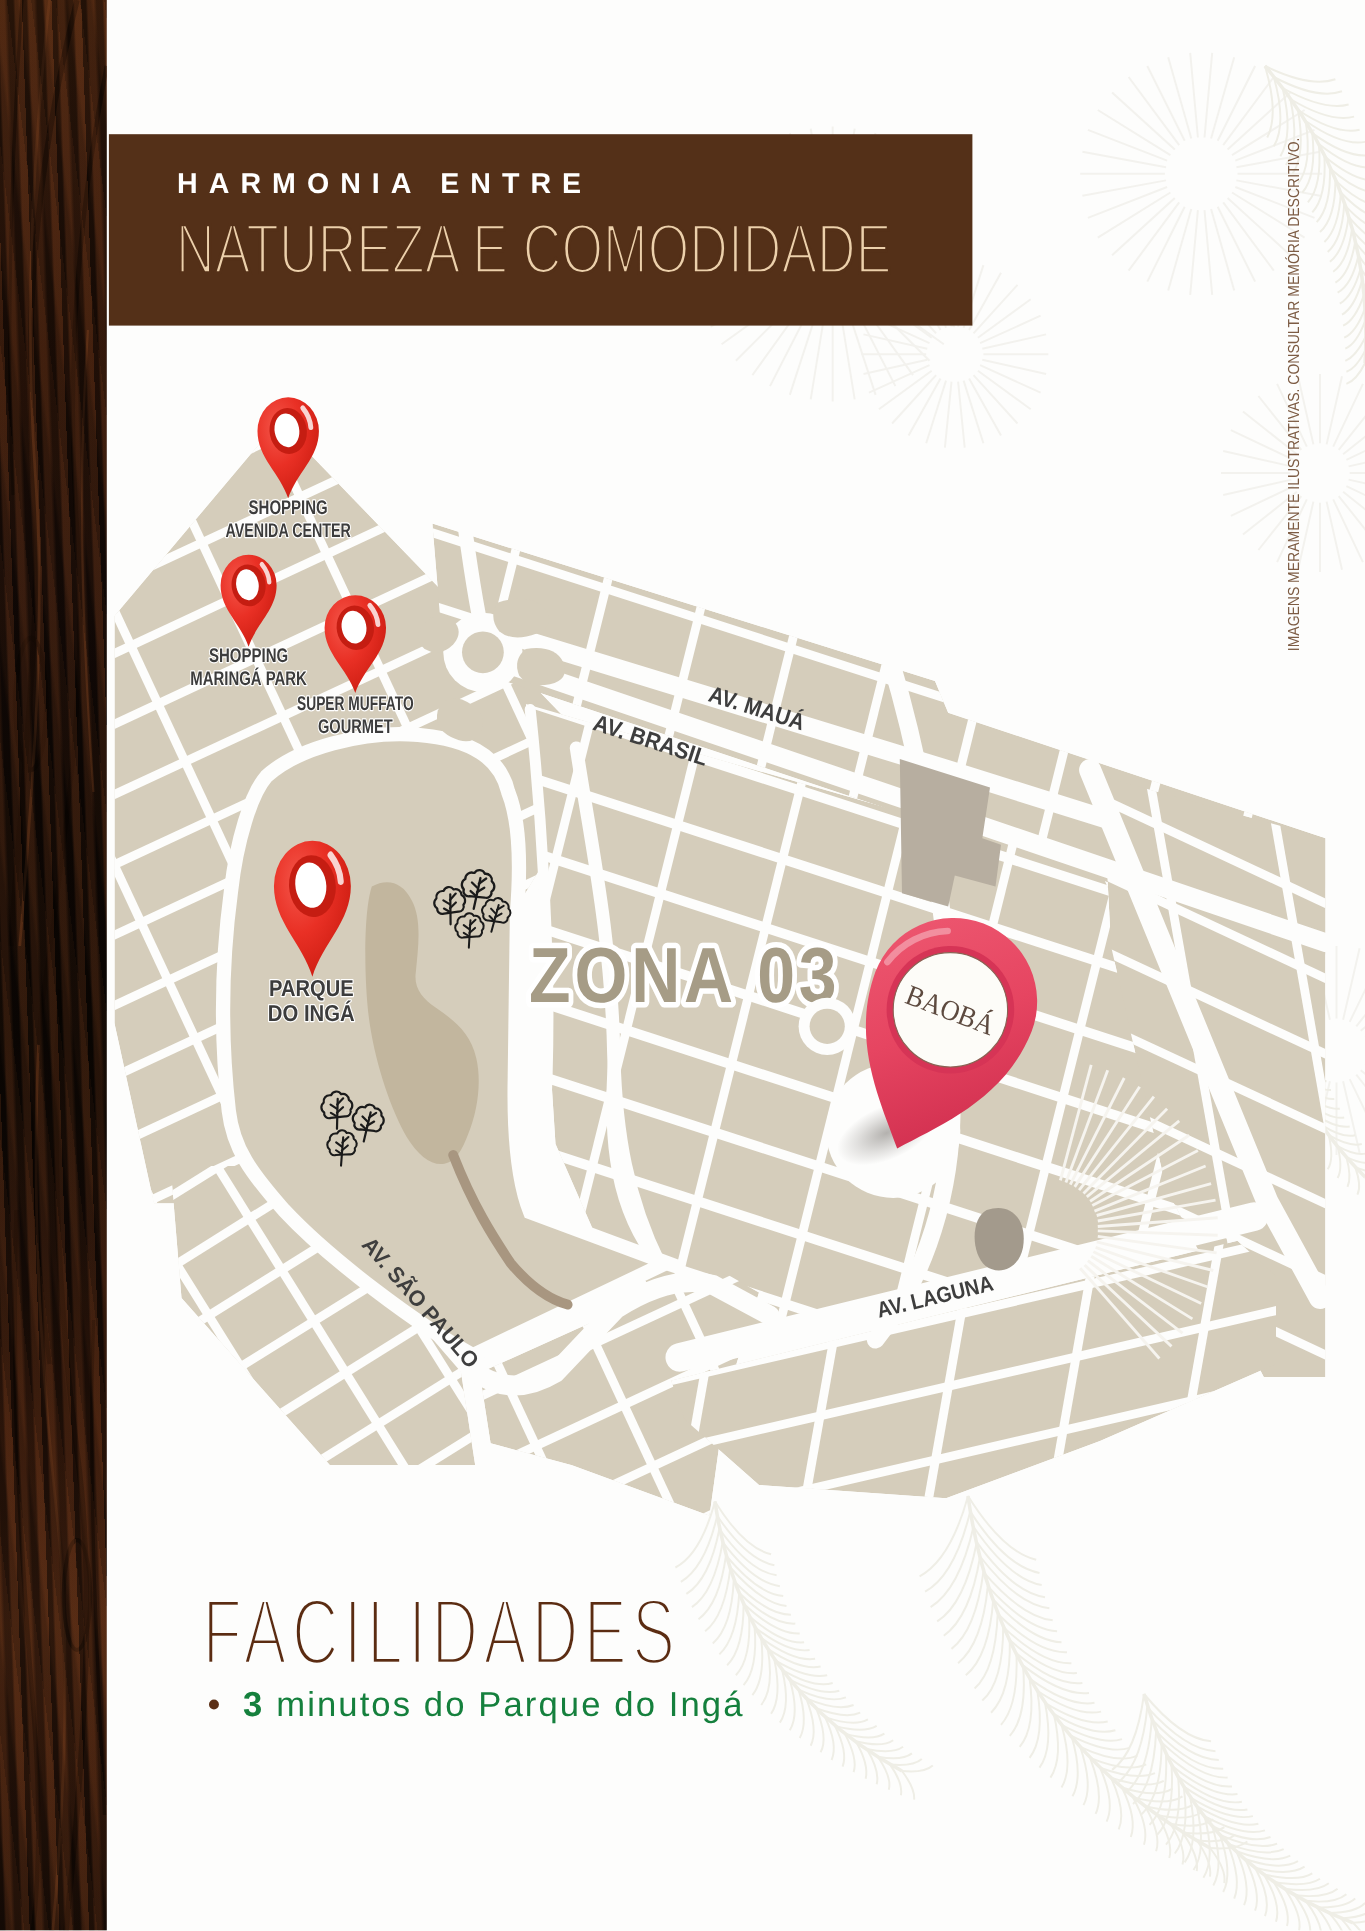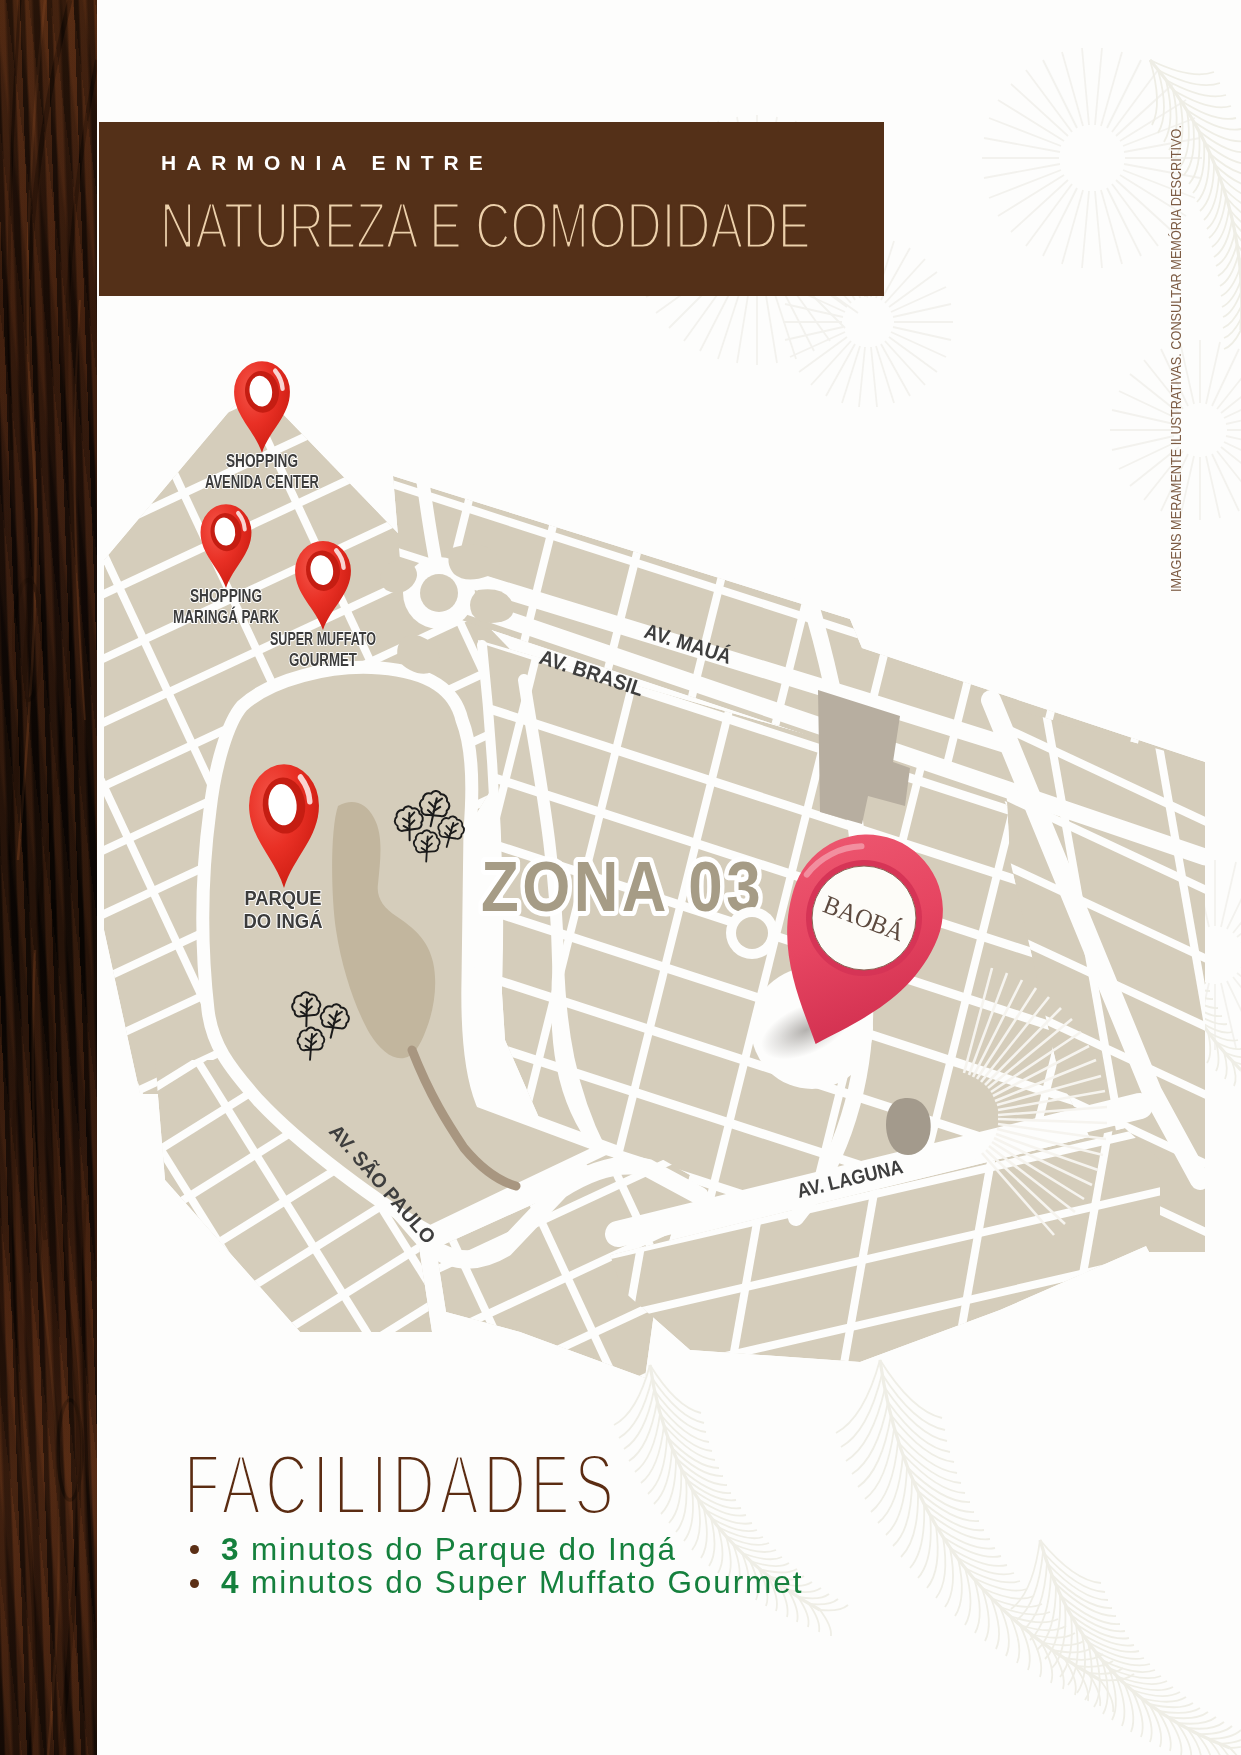--- a/index.html
+++ b/index.html
@@ -2,21 +2,21 @@
 <html><head><meta charset="utf-8">
 <style>
 html,body{margin:0;padding:0;}
 body{width:1241px;height:1755px;position:relative;overflow:hidden;background:#fdfdfc;font-family:"Liberation Sans",sans-serif;}
 .wood{position:absolute;left:0;top:0;width:97px;height:1755px;
 background:linear-gradient(180deg,#45230f 0%,#3a1d0e 8%,#2b1409 18%,#20100a 30%,#150b06 42%,#120a05 54%,#1e0f08 64%,#35190c 74%,#452311 84%,#371b0d 92%,#27140a 100%);}
 .wood:before{content:"";position:absolute;inset:0;
 background:repeating-linear-gradient(88deg,rgba(0,0,0,0.40) 0 4px,rgba(95,48,22,0.28) 6px 11px,rgba(0,0,0,0.32) 14px 19px,rgba(130,66,30,0.20) 21px 27px),
 repeating-linear-gradient(83deg,rgba(0,0,0,0.18) 0 9px,rgba(140,70,30,0.10) 12px 22px);}
 .bar{position:absolute;left:99px;top:122px;width:785px;height:174px;background:#543018;}
-.h1{position:absolute;left:161px;top:151px;font-size:21px;font-weight:bold;letter-spacing:10px;color:#fff;white-space:nowrap;}
+.h1{position:absolute;left:161px;top:151px;font-size:26px;font-weight:bold;letter-spacing:10px;color:#fff;white-space:nowrap;}
 .h2{position:absolute;left:160px;top:189px;font-size:64px;letter-spacing:0;color:#ecd0ab;white-space:nowrap;-webkit-text-stroke:3px #543018;transform:scaleX(0.76);transform-origin:left top;}
 .fac{position:absolute;left:184px;top:1436px;font-size:85px;letter-spacing:7px;color:#5b2c12;-webkit-text-stroke:4px #fdfdfc;white-space:nowrap;transform:scaleX(0.69);transform-origin:left top;}
 .list{position:absolute;left:190px;top:1533px;font-size:31.5px;letter-spacing:1.9px;color:#15803d;}
 .list div{height:33.4px;line-height:33.4px;white-space:nowrap;}
 .list b{font-weight:bold;}
 .dot{display:inline-block;width:9px;height:9px;border-radius:50%;background:#5b2f15;vertical-align:middle;margin-right:22px;margin-left:0;position:relative;top:-2px;}
 </style></head>
 <body>
 
 <svg width="1241" height="1755" viewBox="0 0 1241 1755" xmlns="http://www.w3.org/2000/svg" style="position:absolute;left:0;top:0">
@@ -954,13 +954,12 @@
 <div class="bar"></div>
 
 <div class="h1">HARMONIA ENTRE</div>
 
 <div class="h2">NATUREZA E COMODIDADE</div>
 
 <div class="fac">FACILIDADES</div>
 
 <div class="list">
 <div><span class="dot"></span><b>3</b> minutos do Parque do Ingá</div>
-<div><span class="dot"></span><b>4</b> minutos do Super Muffato Gourmet</div>
 </div>
 </body></html>

